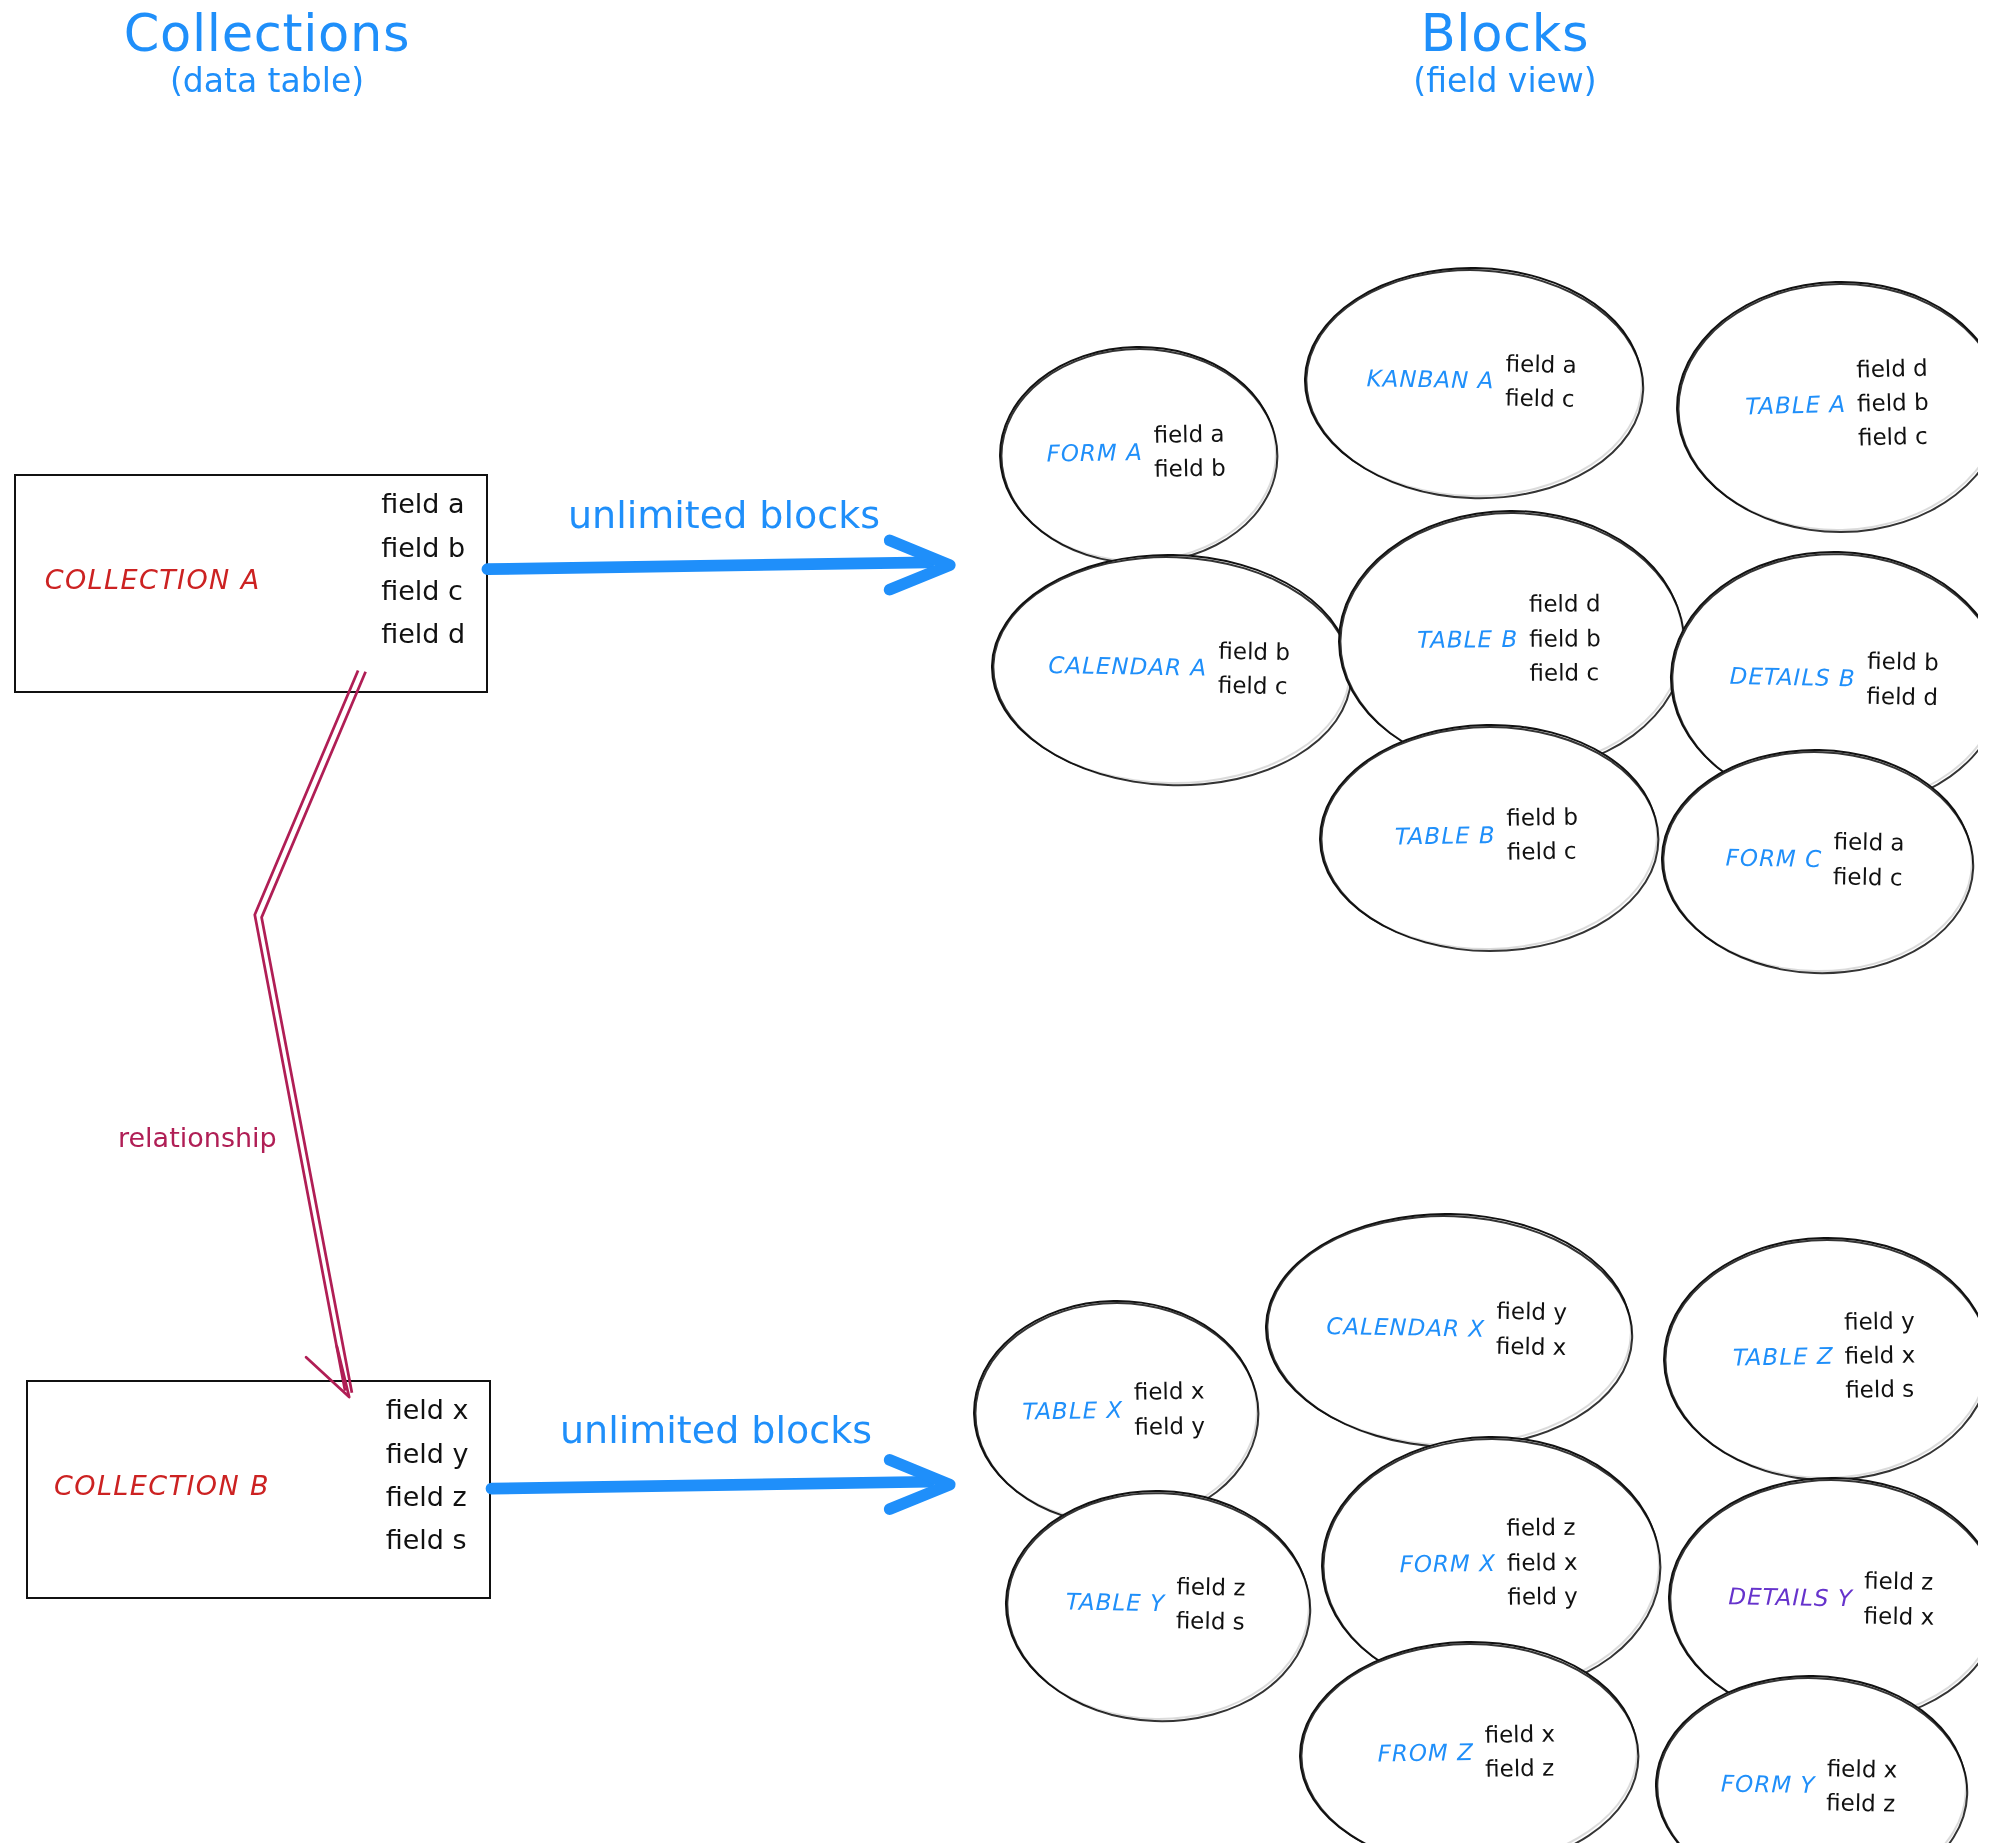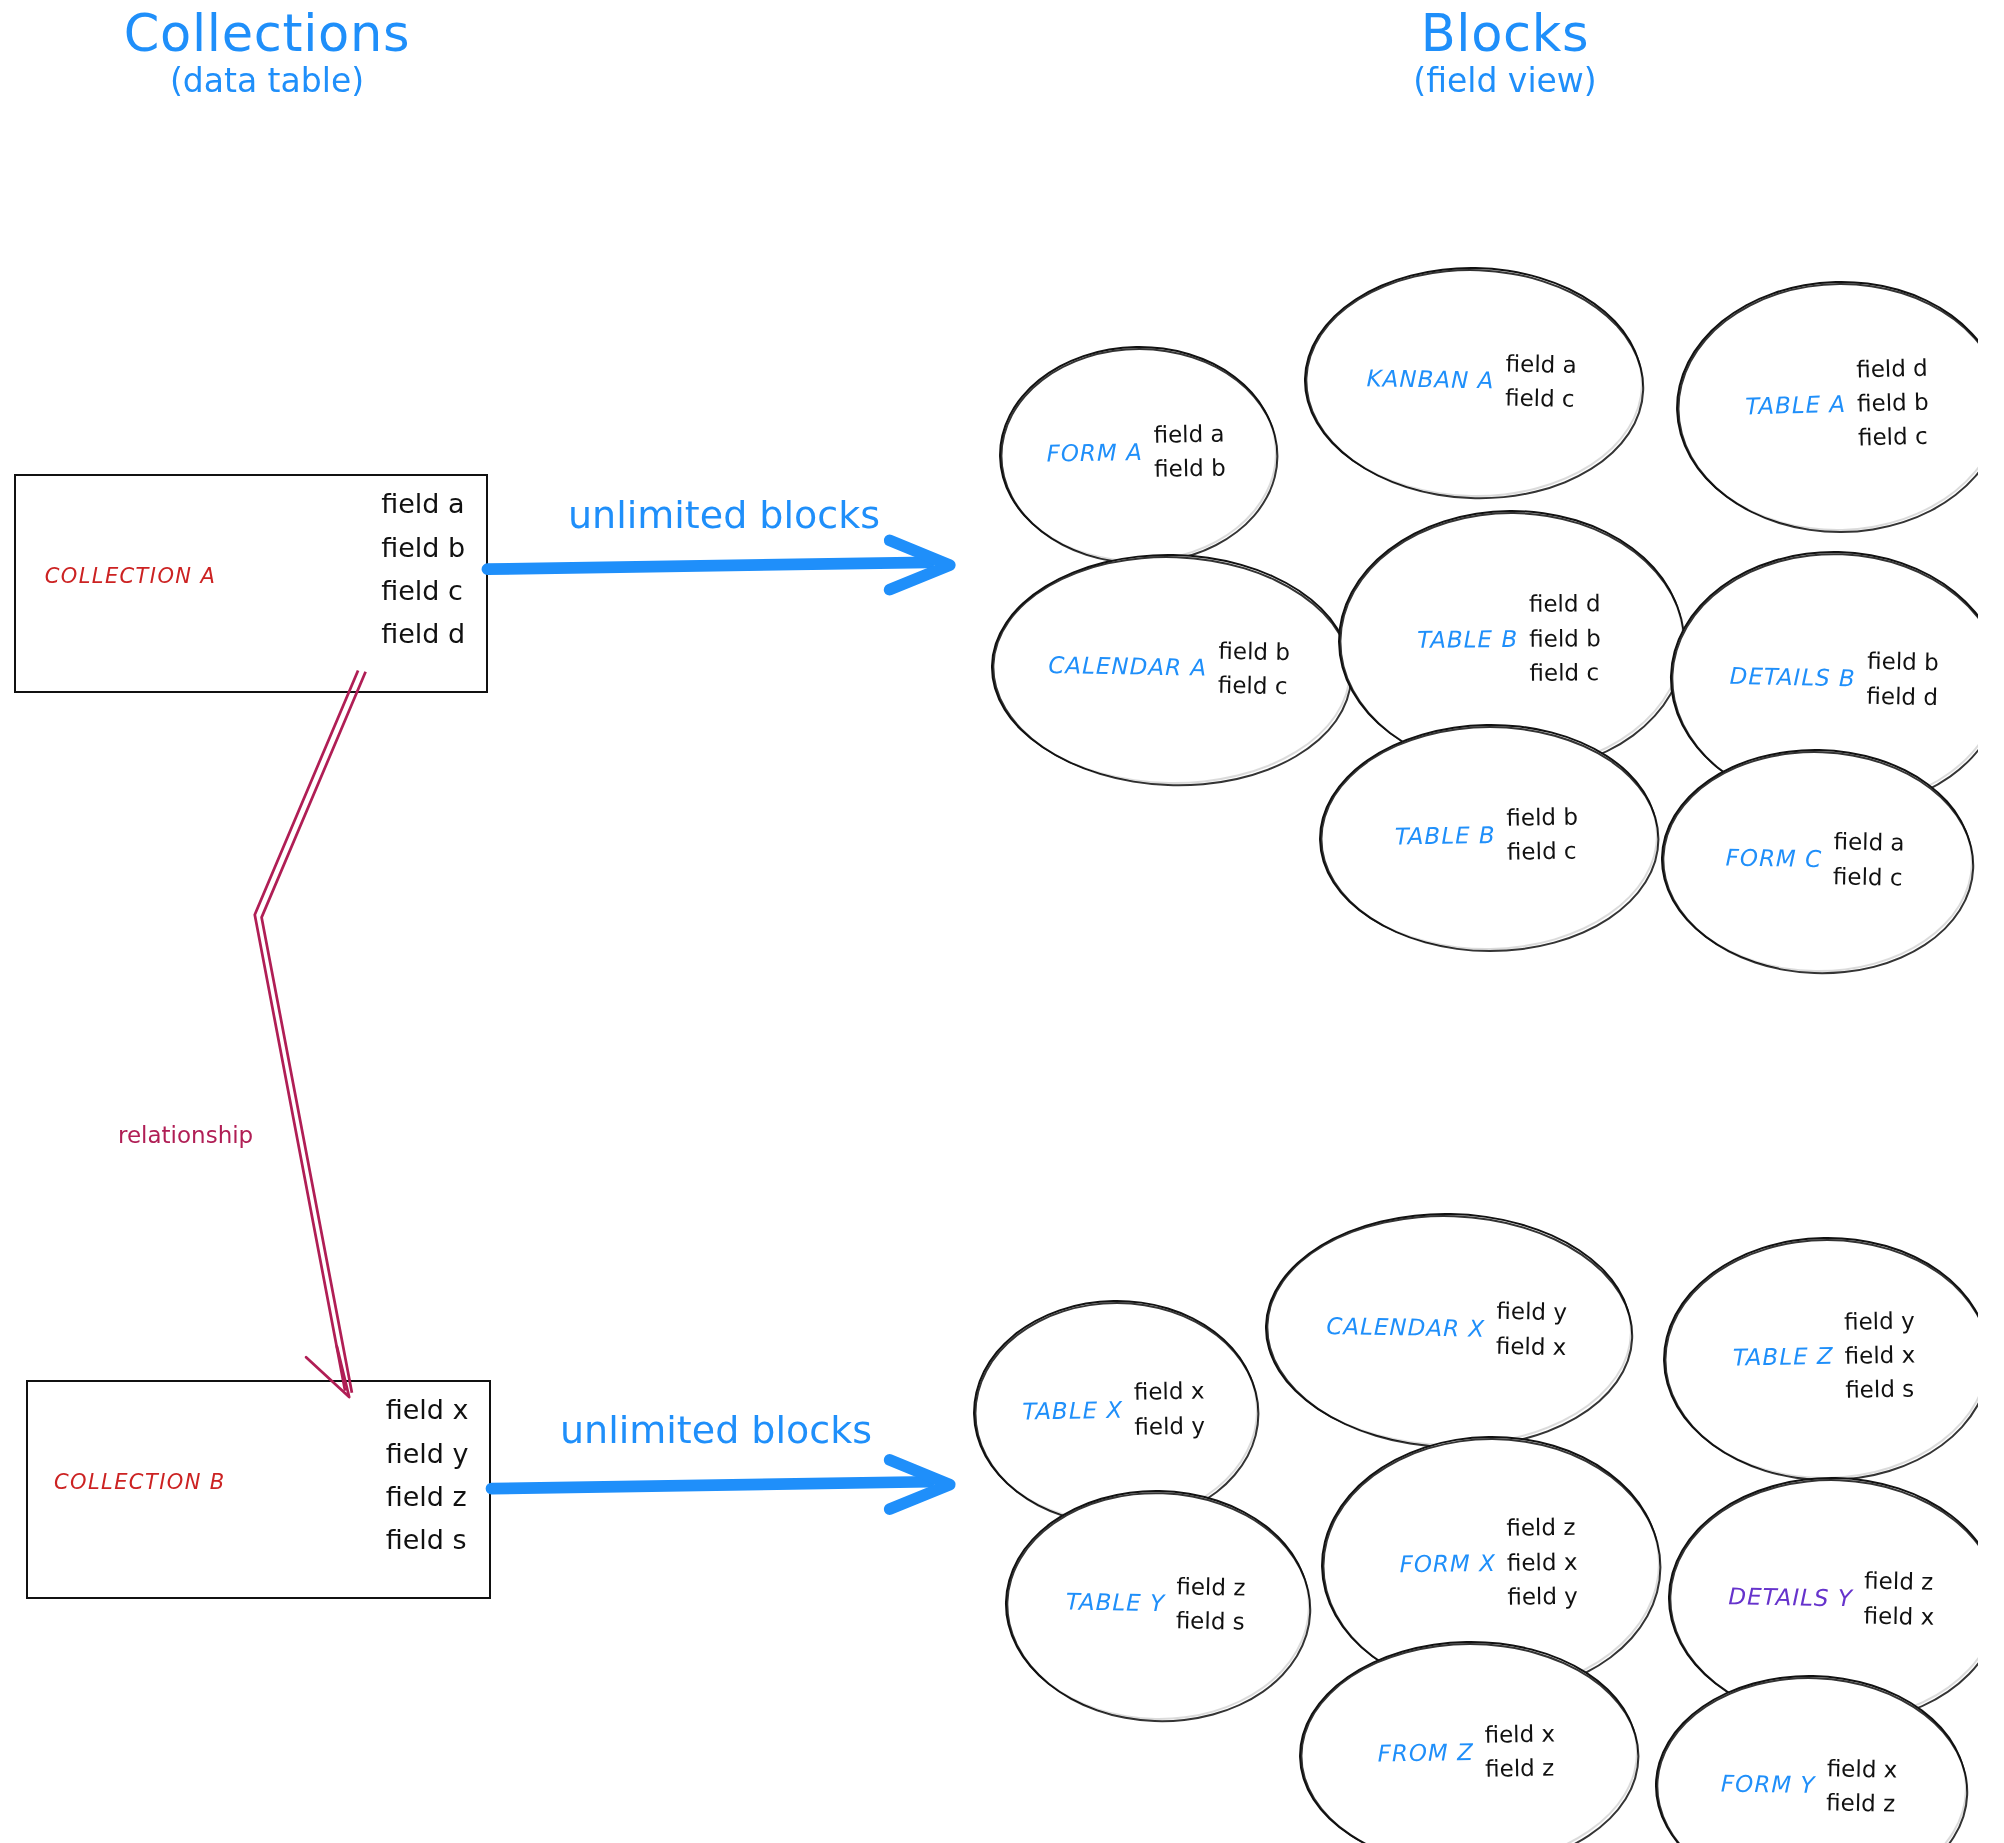--- a/index.html
+++ b/index.html
@@ -44,21 +44,21 @@
   
   .collection-box {
     position: absolute;
     border: 2.7px solid #111111;
     background: #ffffff;
     box-sizing: border-box;
   }
   .collection-name {
     position: absolute;
     color: #cc2222;
-    font-size: 21px;
+    font-size: 27px;
     font-style: italic;
     letter-spacing: 1.4px;
     white-space: nowrap;
   }
   .collection-fields {
     position: absolute;
     right: 20.5px;
     top: 12.3px;
     display: flex;
     flex-direction: column;
@@ -73,21 +73,21 @@
   
   .arrow-label {
     position: absolute;
     color: #1f8ffa;
     font-size: 38px;
     white-space: nowrap;
   }
   .rel-label {
     position: absolute;
     color: #b01e55;
-    font-size: 23px;
+    font-size: 27px;
     white-space: nowrap;
   }
   
   .block {
     position: absolute;
     box-sizing: border-box;
   }
   .block .oval {
     position: absolute;
     left: 0; top: 0;

